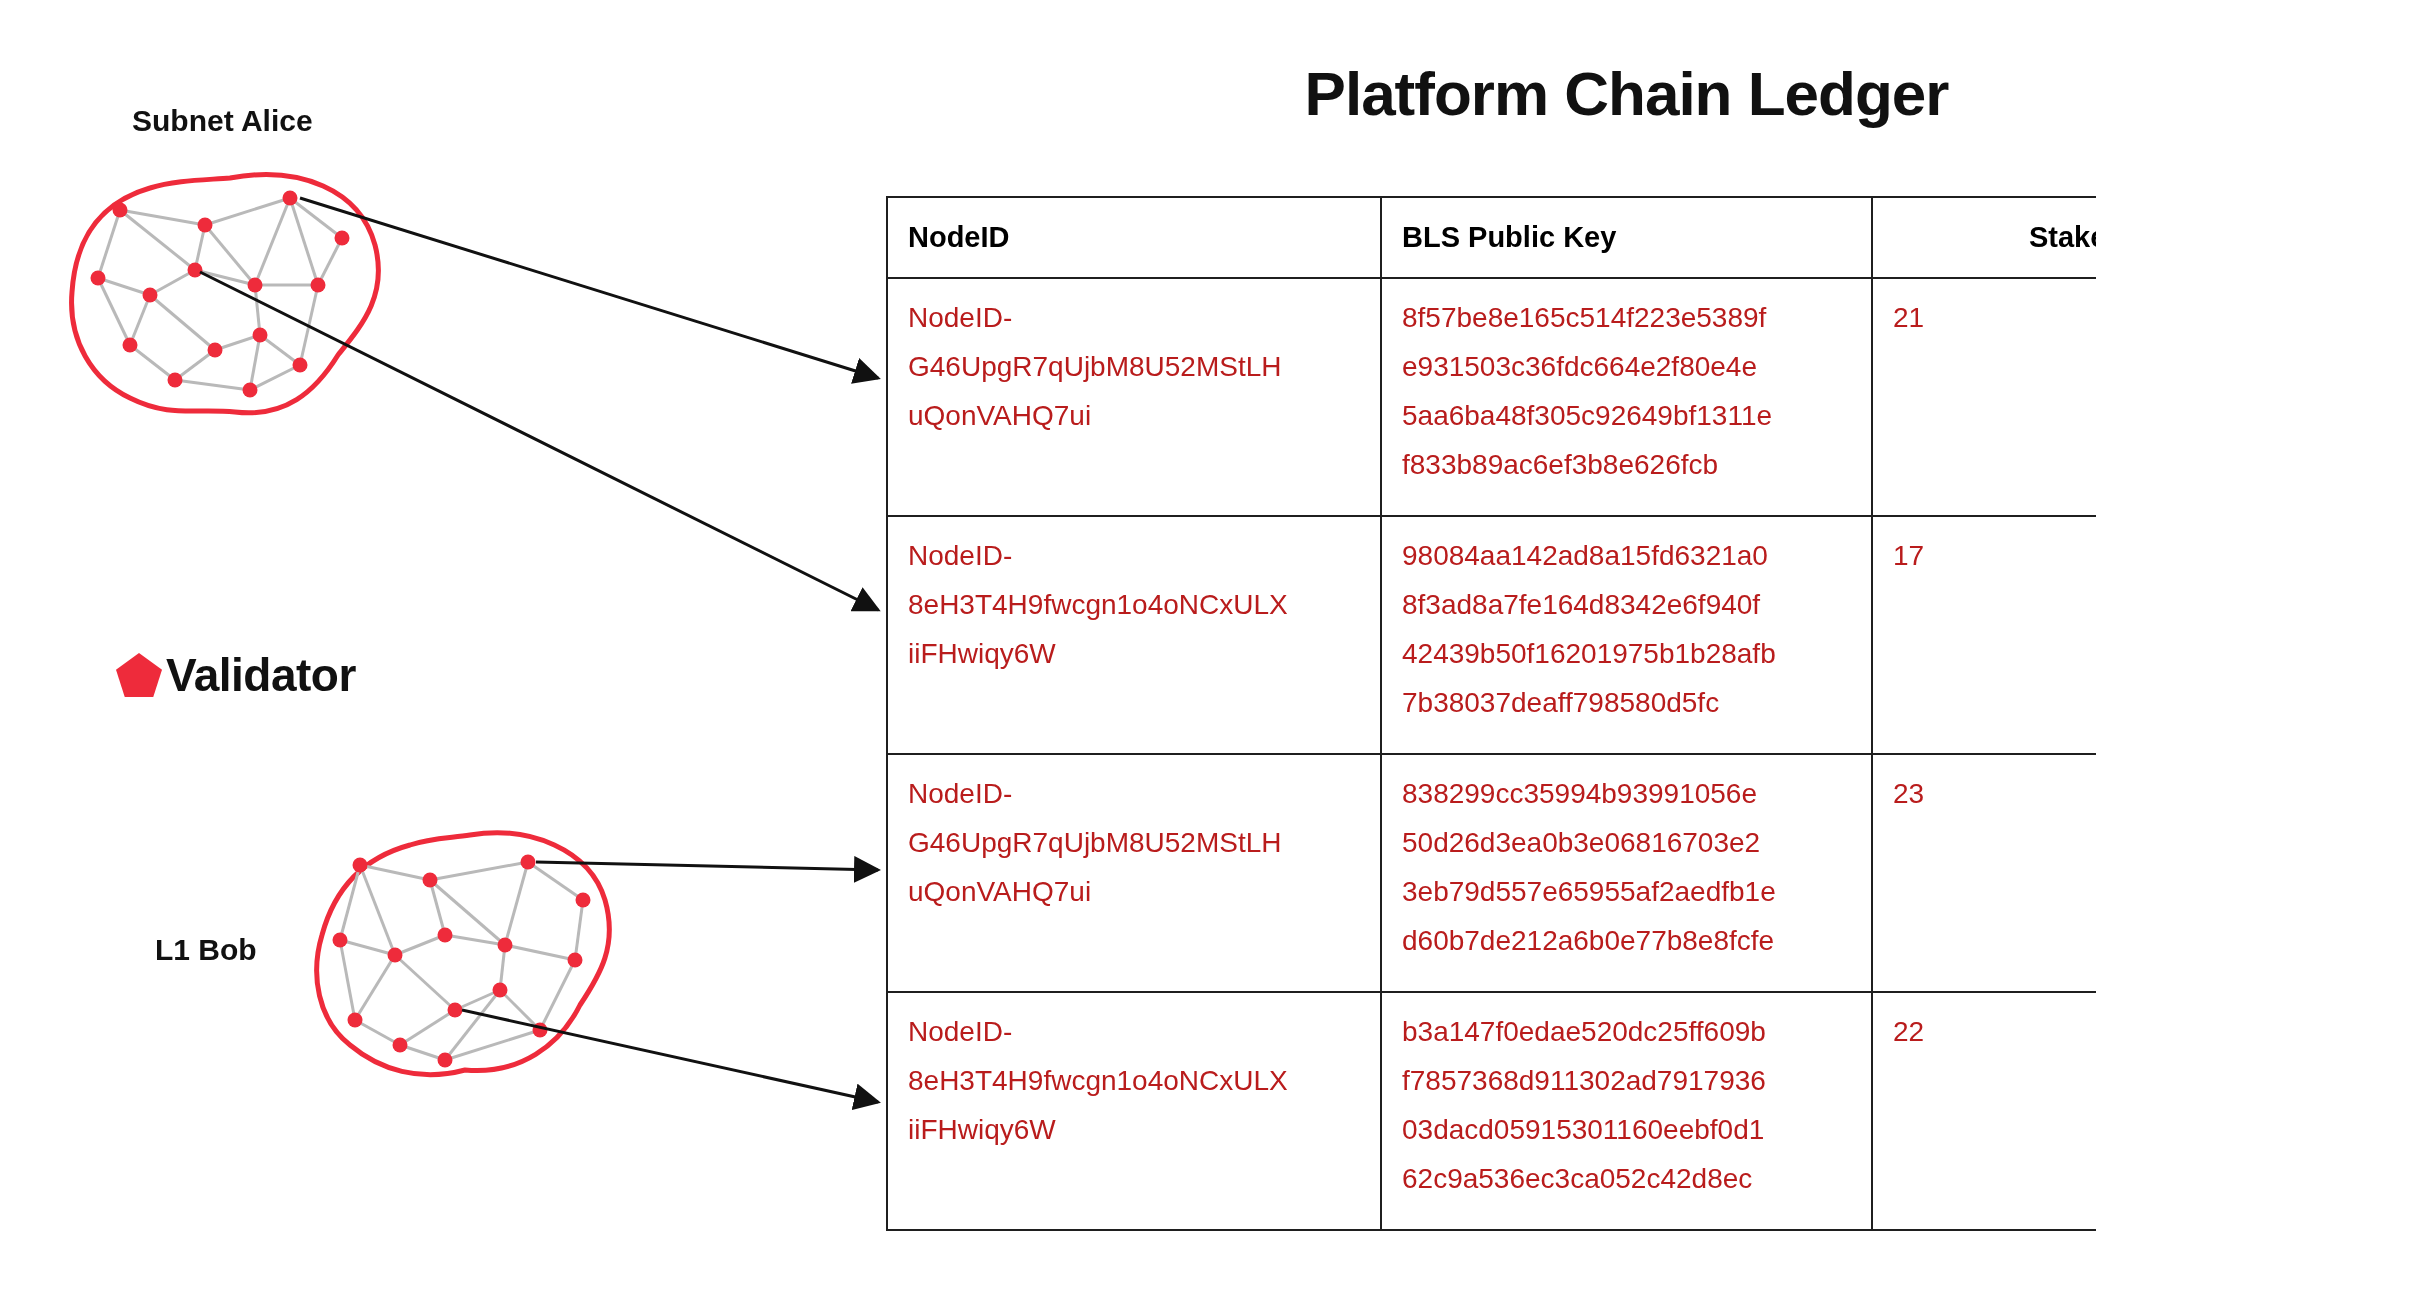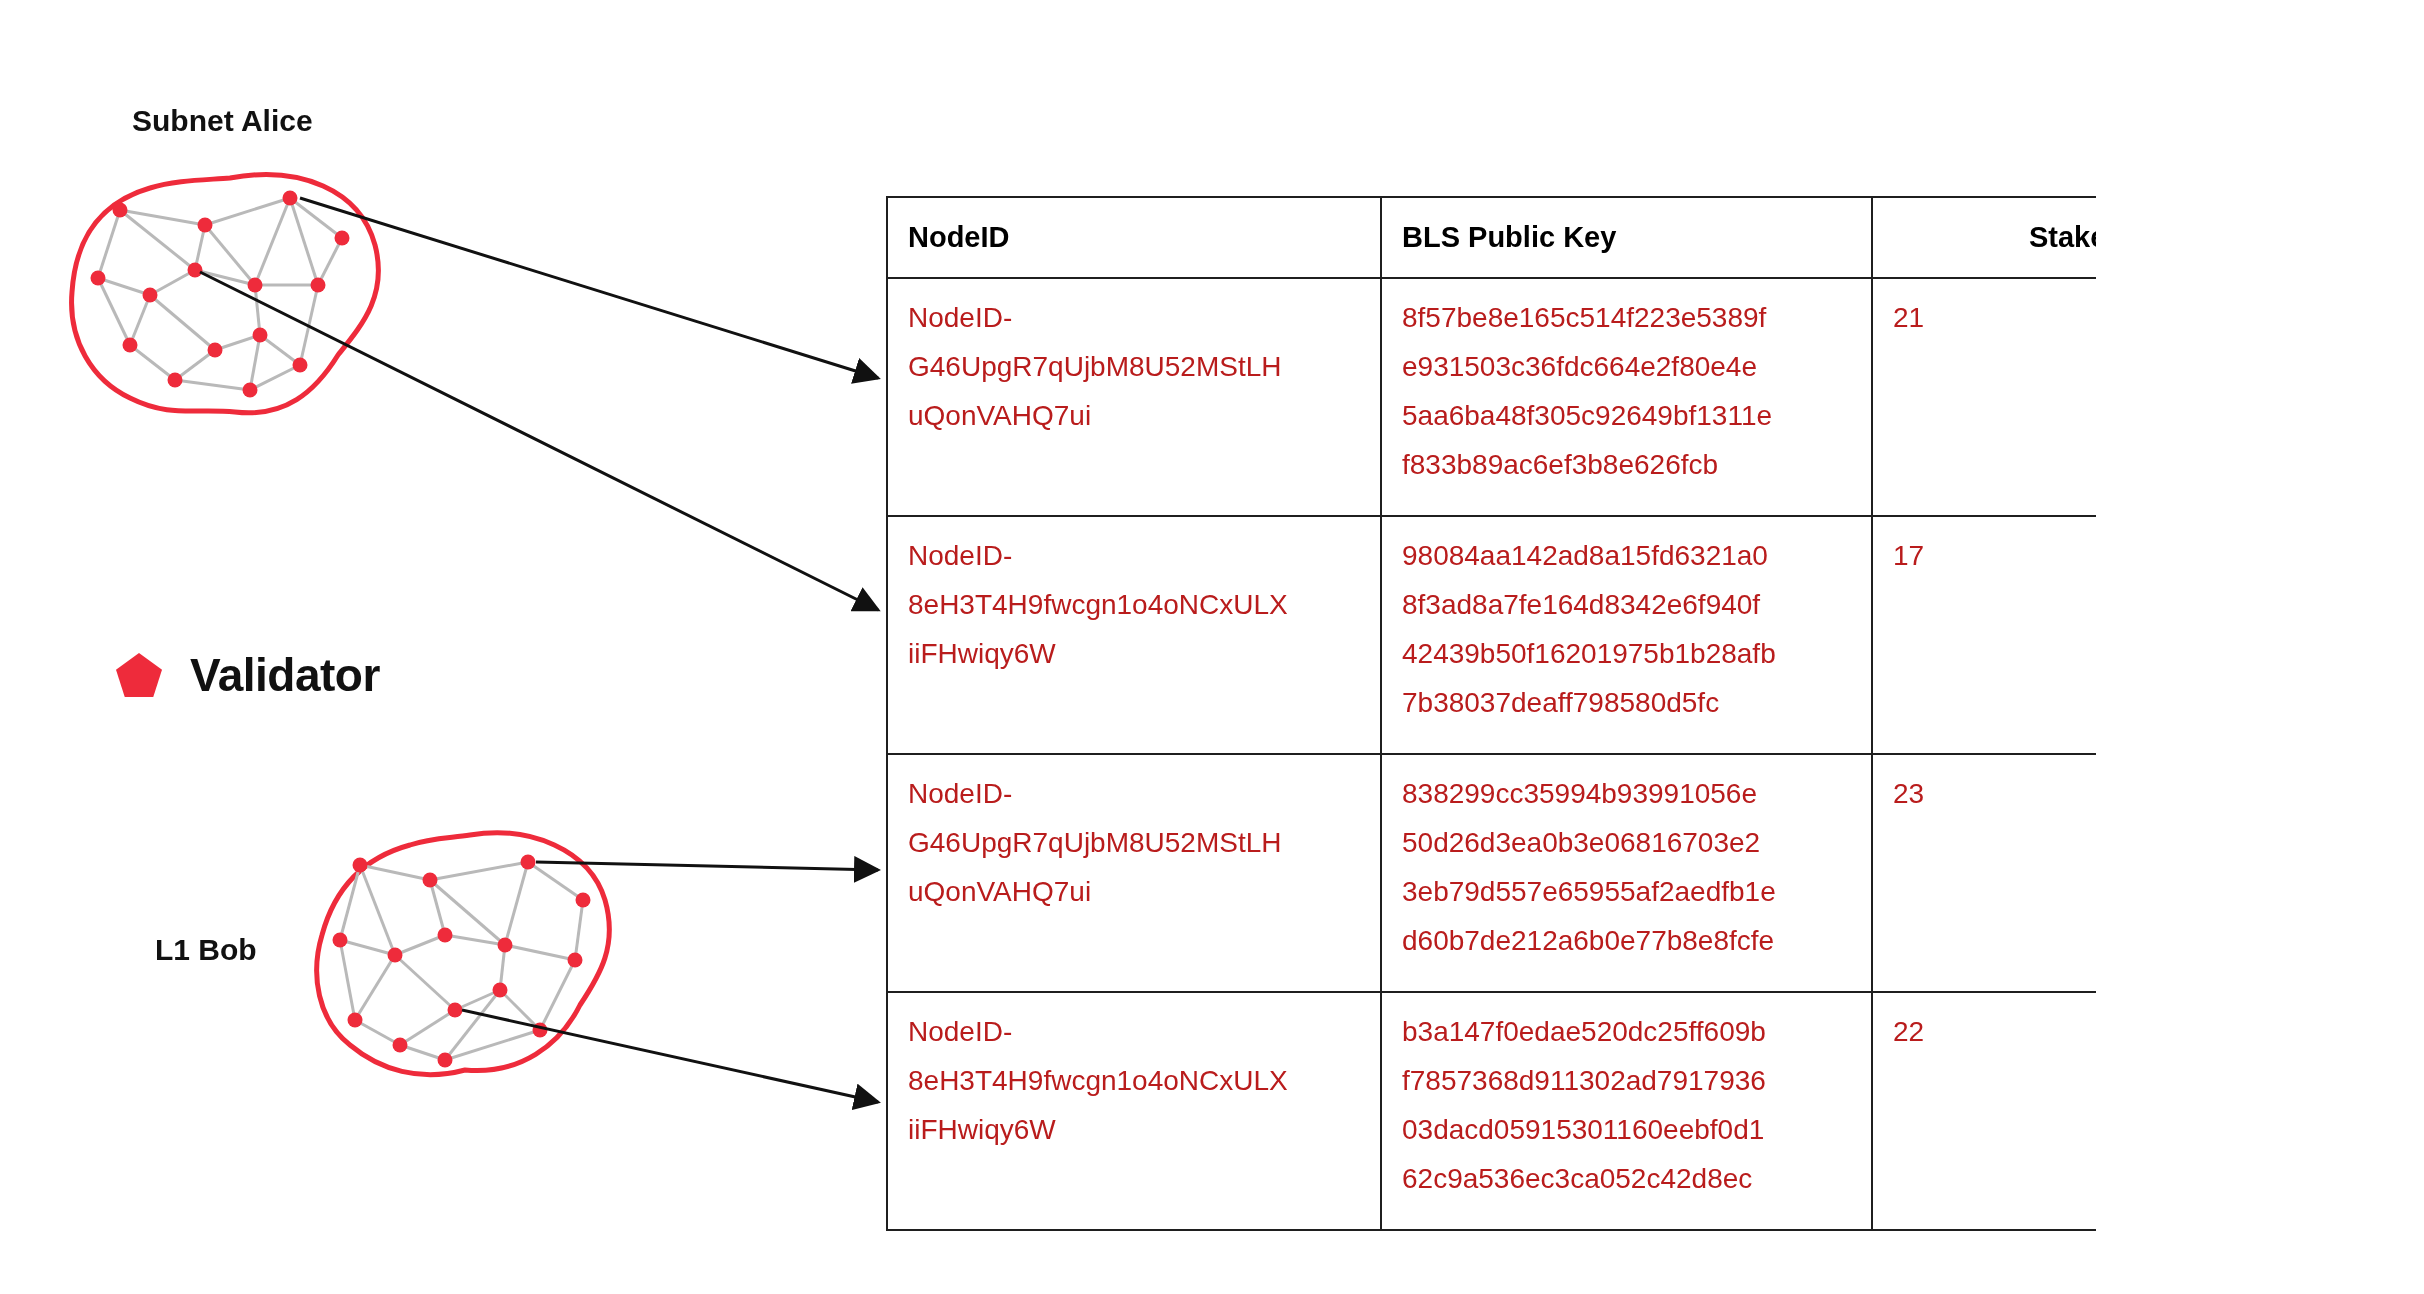--- a/index.html
+++ b/index.html
@@ -28,21 +28,21 @@
     color: #111111;
     white-space: nowrap;
   }
   .alice-label { left: 132px; top: 104px; }
   .bob-label   { left: 155px; top: 933px; }
   .legend {
     position: absolute;
     left: 116px; top: 648px;
     display: flex;
     align-items: center;
-    gap: 28px;
+    gap: 4px;
   }
   .pentagon {
     width: 46px; height: 44px;
     background: #EE2B3B;
     clip-path: polygon(50% 0%, 100% 38%, 81% 100%, 19% 100%, 0% 38%);
     display: inline-block;
   }
   .legend-text {
     font-size: 46px;
     font-weight: bold;
@@ -212,20 +212,21 @@
   </svg>
 
   <div class="net-label alice-label">Subnet Alice</div>
   <div class="net-label bob-label">L1 Bob</div>
 
   <div class="legend">
     <span class="pentagon"></span>
     <span class="legend-text">Validator</span>
   </div>
 
+  <h1 class="title">Platform Chain Ledger</h1>
 
   <table class="ledger">
     <colgroup>
       <col class="col-nodeid">
       <col class="col-bls">
       <col class="col-stake">
     </colgroup>
     <thead>
       <tr>
         <th>NodeID</th>

